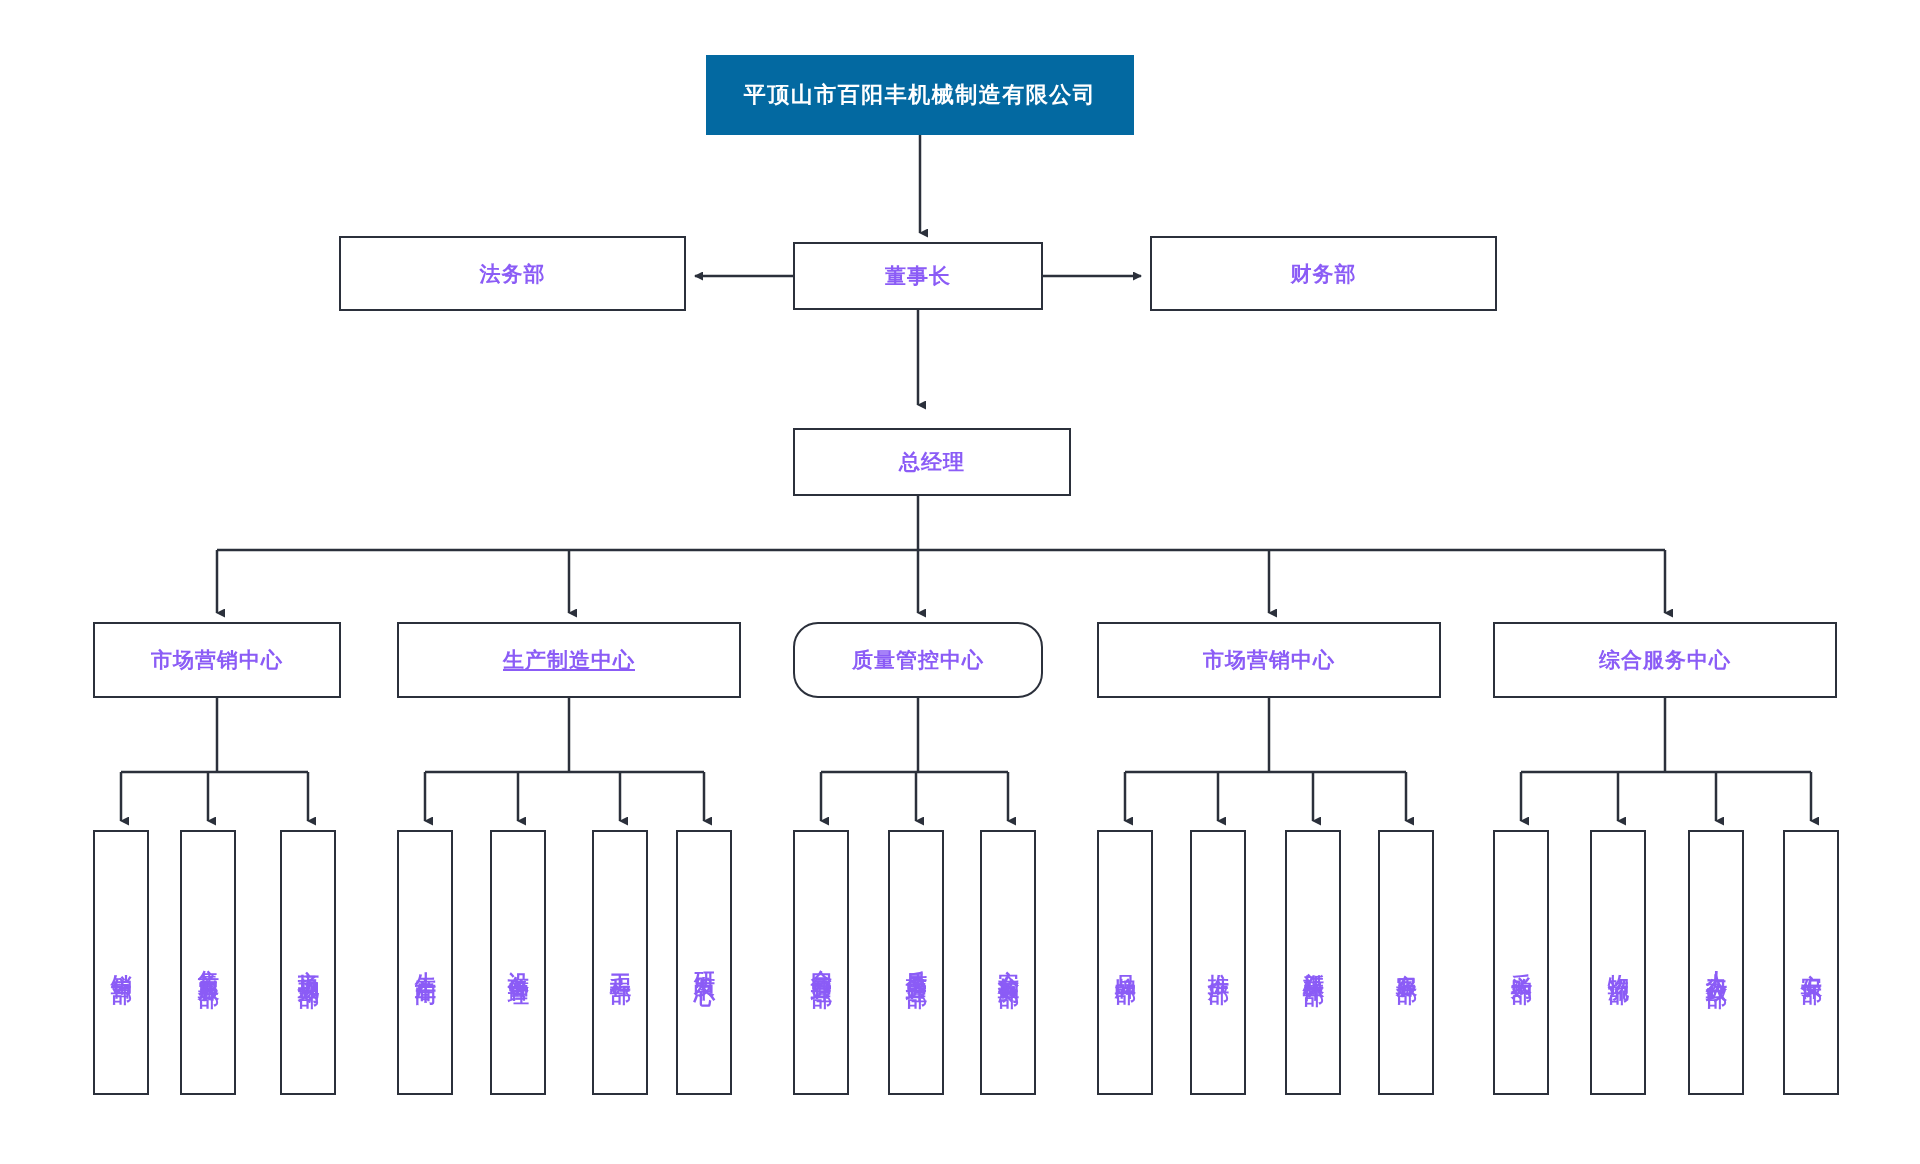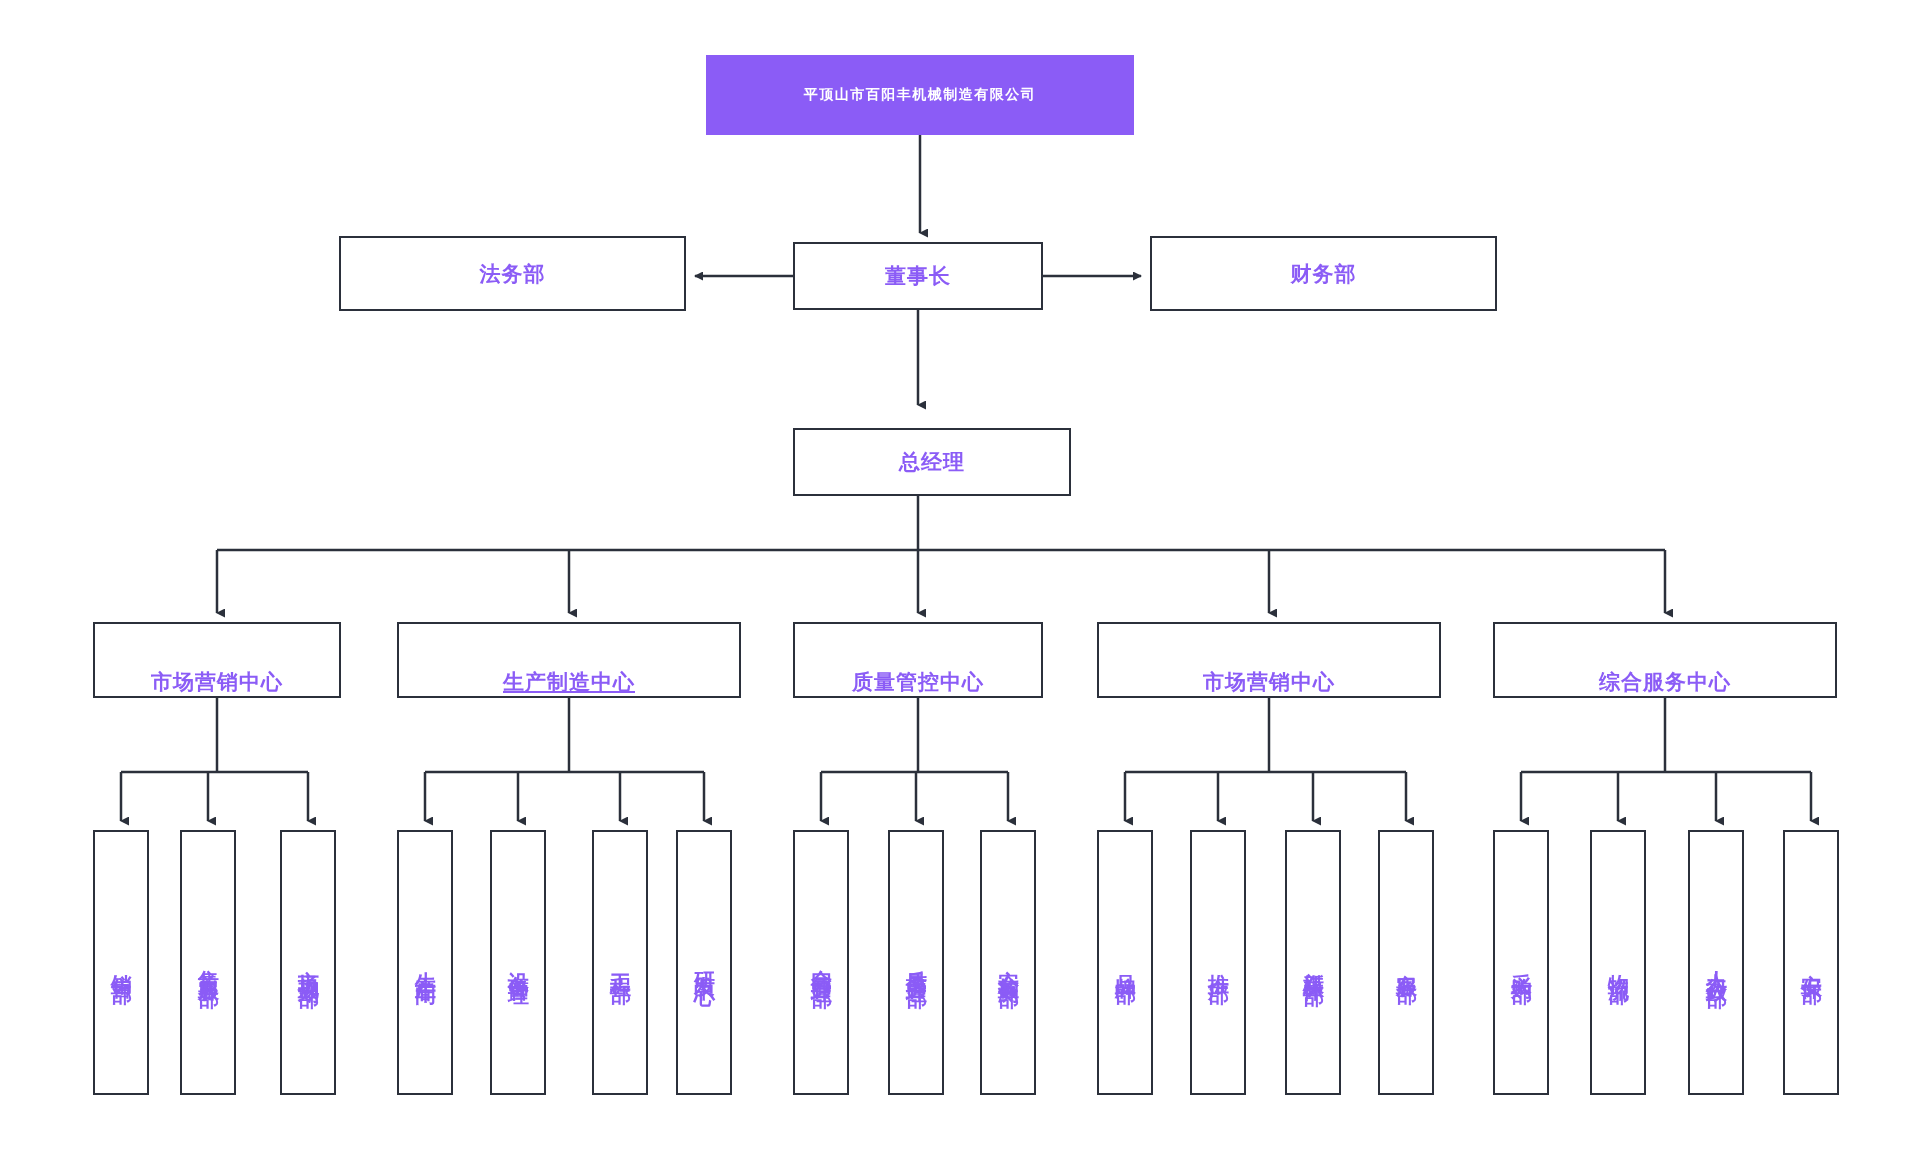--- a/index.html
+++ b/index.html
@@ -35,28 +35,28 @@
     background: #ffffff;
     display: flex;
     align-items: center;
     justify-content: center;
     color: #8b5cf6;
     font-weight: bold;
     letter-spacing: 1px;
     z-index: 2;
   }
   .node.root {
-    background: #8b5cf6;
+    background: #0369a1;
     border: none;
     color: #ffffff;
-    font-size: 14px;
+    font-size: 22px;
     letter-spacing: 1.5px;
   }
   .node.lvl1 { font-size: 21px; }
-  .node.lvl2 { font-size: 21px; align-items: flex-end; }
+  .node.lvl2 { font-size: 21px; }
   .node.leaf {
     font-size: 21px;
     writing-mode: vertical-rl;
     text-orientation: upright;
     line-height: 1.18;
     letter-spacing: 4px;
     padding: 4px 0;
   }
   .node.leaf .vtext {
     writing-mode: vertical-rl;
@@ -161,21 +161,21 @@
       </div>
       <div class="node leaf" style="left: 490px; top: 830px; width: 56px; height: 265px;">
         <span class="vtext">设备管理</span>
       </div>
       <div class="node leaf" style="left: 592px; top: 830px; width: 56px; height: 265px;">
         <span class="vtext">工程部</span>
       </div>
       <div class="node leaf" style="left: 676px; top: 830px; width: 56px; height: 265px;">
         <span class="vtext">研发中心</span>
       </div>
-      <div class="node lvl2" style="left: 793px; top: 622px; width: 250px; height: 76px;">
+      <div class="node lvl2" style="left: 793px; top: 622px; width: 250px; height: 76px; border-radius: 25px;">
         <span>质量管控中心</span>
       </div>
       <div class="node leaf" style="left: 793px; top: 830px; width: 56px; height: 265px;">
         <span class="vtext">合同管理部</span>
       </div>
       <div class="node leaf" style="left: 888px; top: 830px; width: 56px; height: 265px;">
         <span class="vtext">质量管理部</span>
       </div>
       <div class="node leaf" style="left: 980px; top: 830px; width: 56px; height: 265px;">
         <span class="vtext">安全检测部</span>

